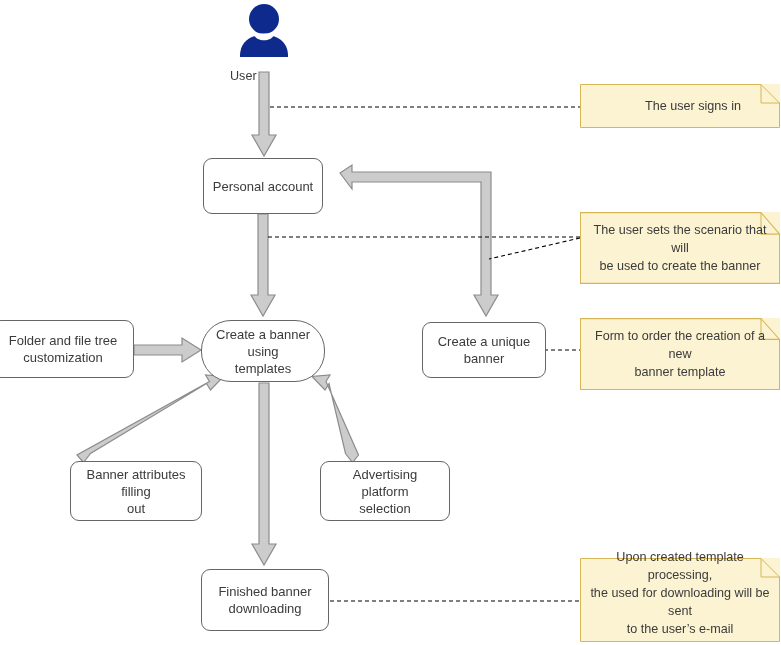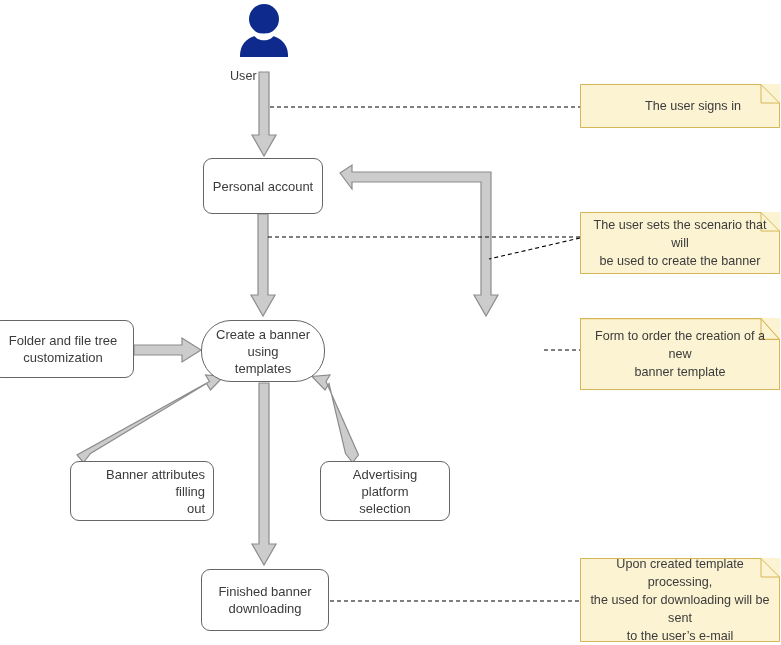--- a/index.html
+++ b/index.html
@@ -144,29 +144,35 @@
     </span>
   </div>
 
   <div class="node" style="left:201px; top:320px; width:124px; height:62px;border-radius:30px;">
     <span>
       <span class="node-label">Create a banner using</span>
       <span class="node-label">templates</span>
     </span>
   </div>
 
+  <div class="node" style="left:422px; top:322px; width:124px; height:56px;">
+    <span>
+      <span class="node-label">Create a unique</span>
+      <span class="node-label">banner</span>
+    </span>
+  </div>
 
   <div class="node" style="left:-8px; top:320px; width:142px; height:58px;">
     <span>
       <span class="node-label">Folder and file tree</span>
       <span class="node-label">customization</span>
     </span>
   </div>
 
-  <div class="node" style="left:70px; top:461px; width:144px; height:60px;text-align:right;">
+  <div class="node" style="left:70px; top:461px; width:132px; height:60px;">
     <span>
       <span class="node-label">Banner attributes filling</span>
       <span class="node-label">out</span>
     </span>
   </div>
 
   <div class="node" style="left:201px; top:569px; width:128px; height:62px;">
     <span>
       <span class="node-label">Finished banner</span>
       <span class="node-label">downloading</span>
@@ -183,21 +189,21 @@
   <div class="note" style="left:580px; top:84px; width:200px; height:44px;padding-left:36px;">
     <svg class="note-shape" viewBox="0 0 200 44" preserveAspectRatio="none">
       <path d="M0.5,0.5 L181,0.5 L199.5,19 L199.5,43.5 L0.5,43.5 Z" fill="#fcf3d2" stroke="#d6b656" stroke-width="1"></path>
       <path d="M181,0.5 L181,19 L199.5,19" fill="none" stroke="#d6b656" stroke-width="1"></path>
     </svg>
     <span class="note-body">
       <span class="node-label">The user signs in</span>
     </span>
   </div>
 
-  <div class="note" style="left:580px; top:212px; width:200px; height:62px;">
+  <div class="note" style="left:580px; top:212px; width:200px; height:72px;">
     <svg class="note-shape" viewBox="0 0 200 62" preserveAspectRatio="none">
       <path d="M0.5,0.5 L181,0.5 L199.5,19 L199.5,61.5 L0.5,61.5 Z" fill="#fcf3d2" stroke="#d6b656" stroke-width="1"></path>
       <path d="M181,0.5 L181,19 L199.5,19" fill="none" stroke="#d6b656" stroke-width="1"></path>
     </svg>
     <span class="note-body">
       <span class="node-label">The user sets the scenario that will</span>
       <span class="node-label">be used to create the banner</span>
     </span>
   </div>
 
@@ -205,21 +211,21 @@
     <svg class="note-shape" viewBox="0 0 200 64" preserveAspectRatio="none">
       <path d="M0.5,0.5 L181,0.5 L199.5,19 L199.5,63.5 L0.5,63.5 Z" fill="#fcf3d2" stroke="#d6b656" stroke-width="1"></path>
       <path d="M181,0.5 L181,19 L199.5,19" fill="none" stroke="#d6b656" stroke-width="1"></path>
     </svg>
     <span class="note-body">
       <span class="node-label">Form to order the creation of a new</span>
       <span class="node-label">banner template</span>
     </span>
   </div>
 
-  <div class="note" style="left:580px; top:558px; width:200px; height:84px;">
+  <div class="note" style="left:580px; top:558px; width:200px; height:84px;align-items:flex-end;">
     <svg class="note-shape" viewBox="0 0 200 84" preserveAspectRatio="none">
       <path d="M0.5,0.5 L181,0.5 L199.5,19 L199.5,83.5 L0.5,83.5 Z" fill="#fcf3d2" stroke="#d6b656" stroke-width="1"></path>
       <path d="M181,0.5 L181,19 L199.5,19" fill="none" stroke="#d6b656" stroke-width="1"></path>
     </svg>
     <span class="note-body">
       <span class="node-label">Upon created template processing,</span>
       <span class="node-label">the used for downloading will be sent</span>
       <span class="node-label">to the user’s e-mail</span>
     </span>
   </div>

